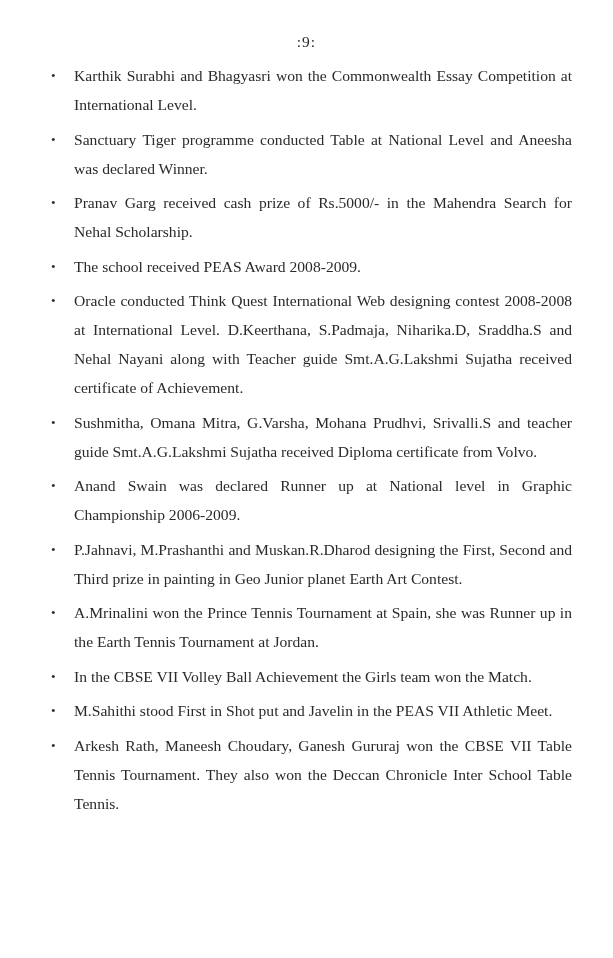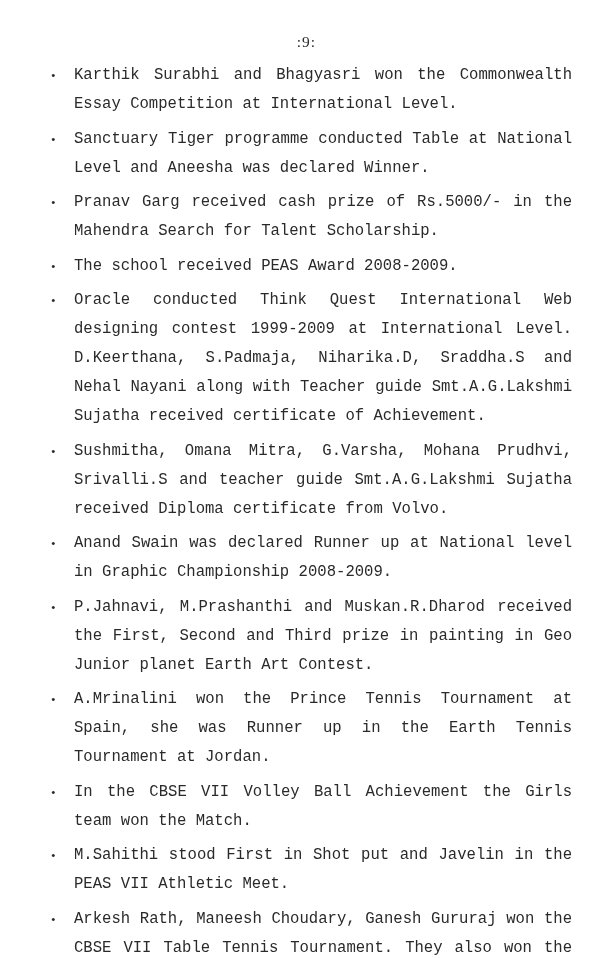--- a/index.html
+++ b/index.html
@@ -44,61 +44,60 @@
     }
     .bullet {
       position: absolute;
       left: 3px;
       top: 0;
       font-size: 13px;
       line-height: 29px;
     }
     .text {
       display: block;
-      font-family: Liberation Mono, monospace;
     }
   </style>
 </head>
 <body>
 
 <div>
   <div class="page-number">:9:</div>
 
   <ul class="list">
     <li class="item">
       <span class="bullet">•</span>
       <span class="text">Karthik Surabhi and Bhagyasri won the Commonwealth Essay Competition at International Level.</span>
     </li>
     <li class="item">
       <span class="bullet">•</span>
       <span class="text">Sanctuary Tiger programme conducted Table at National Level and Aneesha was declared Winner.</span>
     </li>
     <li class="item">
       <span class="bullet">•</span>
-      <span class="text">Pranav Garg received cash prize of Rs.5000/- in the Mahendra Search for Talent Scholarship.</span>
+      <span class="text">Pranav Garg received cash prize of Rs.5000/- in the Mahendra Search for Nehal Scholarship.</span>
     </li>
     <li class="item">
       <span class="bullet">•</span>
       <span class="text">The school received PEAS Award 2008-2009.</span>
     </li>
     <li class="item">
       <span class="bullet">•</span>
-      <span class="text">Oracle conducted Think Quest International Web designing contest 1999-2009 at International Level. D.Keerthana, S.Padmaja, Niharika.D, Sraddha.S and Nehal Nayani along with Teacher guide Smt.A.G.Lakshmi Sujatha received certificate of Achievement.</span>
+      <span class="text">Oracle conducted Think Quest International Web designing contest 2008-2008 at International Level. D.Keerthana, S.Padmaja, Niharika.D, Sraddha.S and Nehal Nayani along with Teacher guide Smt.A.G.Lakshmi Sujatha received certificate of Achievement.</span>
     </li>
     <li class="item">
       <span class="bullet">•</span>
       <span class="text">Sushmitha, Omana Mitra, G.Varsha, Mohana Prudhvi, Srivalli.S and teacher guide Smt.A.G.Lakshmi Sujatha received Diploma certificate from Volvo.</span>
     </li>
     <li class="item">
       <span class="bullet">•</span>
-      <span class="text">Anand Swain was declared Runner up at National level in Graphic Championship 2008-2009.</span>
+      <span class="text">Anand Swain was declared Runner up at National level in Graphic Championship 2006-2009.</span>
     </li>
     <li class="item">
       <span class="bullet">•</span>
-      <span class="text">P.Jahnavi, M.Prashanthi and Muskan.R.Dharod received the First, Second and Third prize in painting in Geo Junior planet Earth Art Contest.</span>
+      <span class="text">P.Jahnavi, M.Prashanthi and Muskan.R.Dharod designing the First, Second and Third prize in painting in Geo Junior planet Earth Art Contest.</span>
     </li>
     <li class="item">
       <span class="bullet">•</span>
       <span class="text">A.Mrinalini won the Prince Tennis Tournament at Spain, she was Runner up in the Earth Tennis Tournament at Jordan.</span>
     </li>
     <li class="item">
       <span class="bullet">•</span>
       <span class="text">In the CBSE VII Volley Ball Achievement the Girls team won the Match.</span>
     </li>
     <li class="item">

